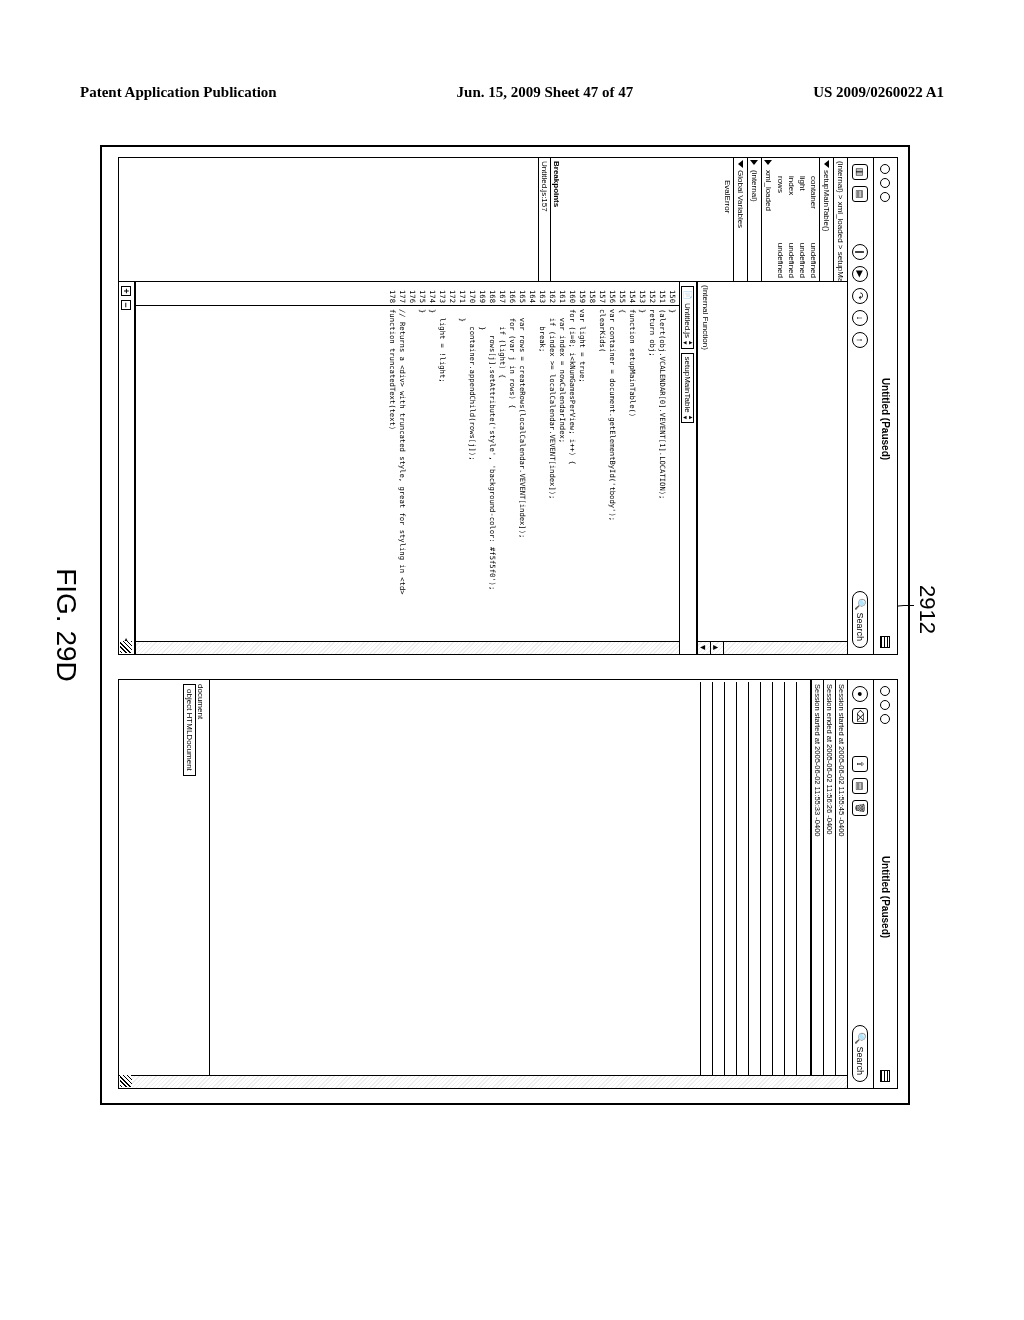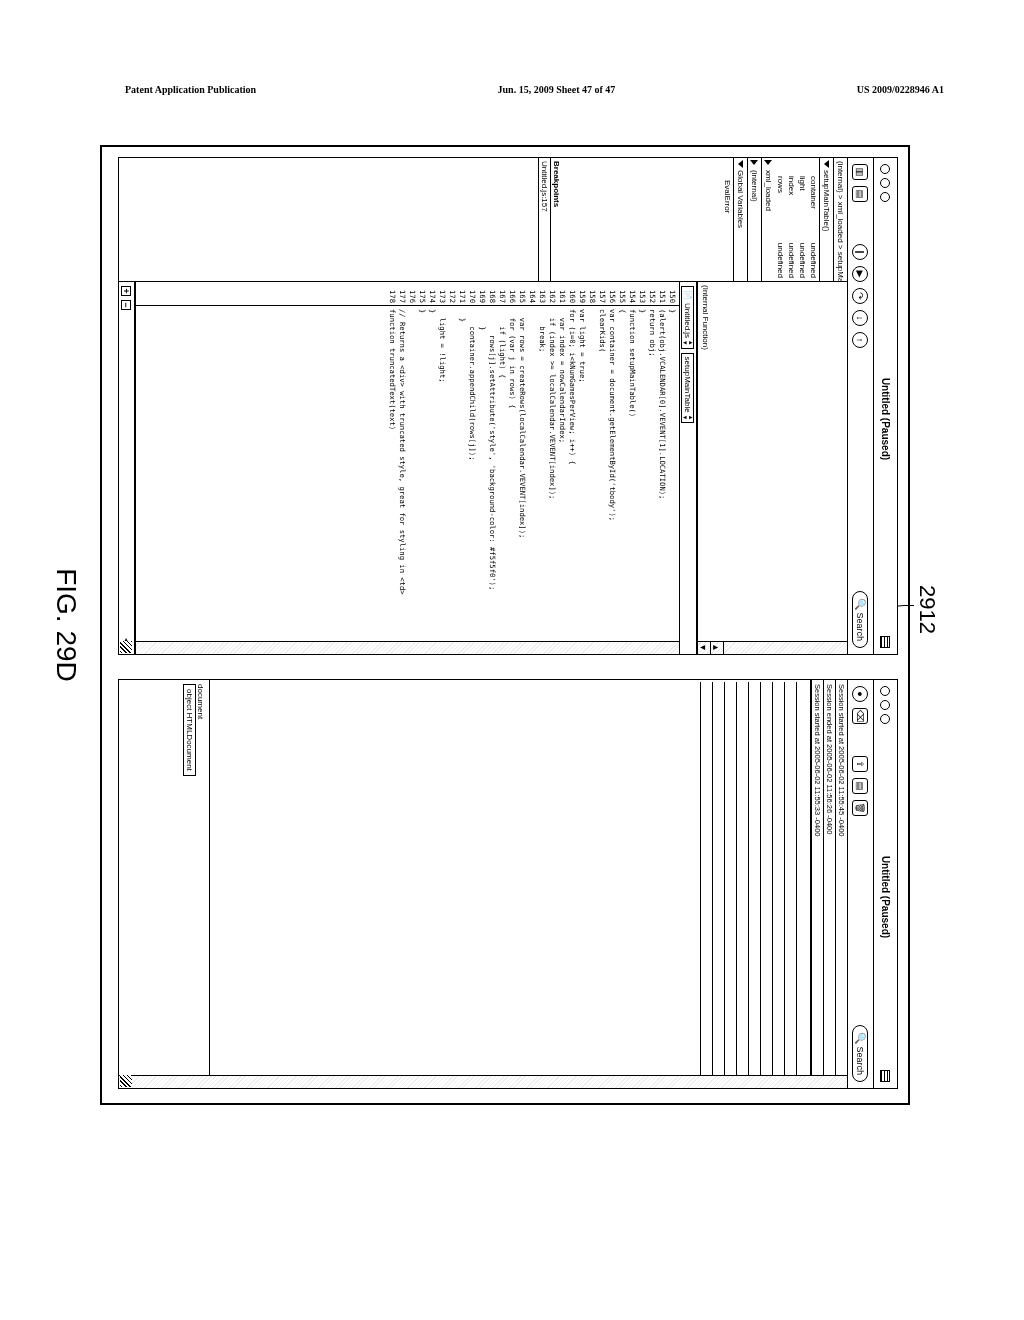--- a/index.html
+++ b/index.html
@@ -11,23 +11,22 @@
     height: 1320px;
     position: relative;
   }
   .page-header {
     position: absolute;
     top: 84px;
     left: 80px;
     right: 80px;
     display: flex;
     justify-content: space-between;
-    font-size: 10px;
+    font-size: 15px;
     font-weight: bold;
-    margin-left: 45px;
   }
   .figure-frame {
     position: absolute;
     top: 145px;
     left: 100px;
     width: 810px;
     height: 960px;
     border: 2px solid #000;
   }
   .rotator {
@@ -303,21 +302,21 @@
   .tri-arrows {
     display:inline-block; font-size:8px; line-height:7px;
   }
 </style>
 </head>
 <body>
 
 <div class="page-header">
   <span>Patent Application Publication</span>
   <span>Jun. 15, 2009  Sheet 47 of 47</span>
-  <span>US 2009/0228946 A1</span>
+  <span>US 2009/0260022 A1</span>
 </div>
 
 <div class="figure-frame">
   <div class="rotator">
 
     <div class="callout callout-2912">2912</div>
     <div class="callout-2912-line"></div>
     <div class="callout callout-2910">2910</div>
     <div class="callout-2910-line"></div>
     <div class="callout callout-2911">2911</div>

